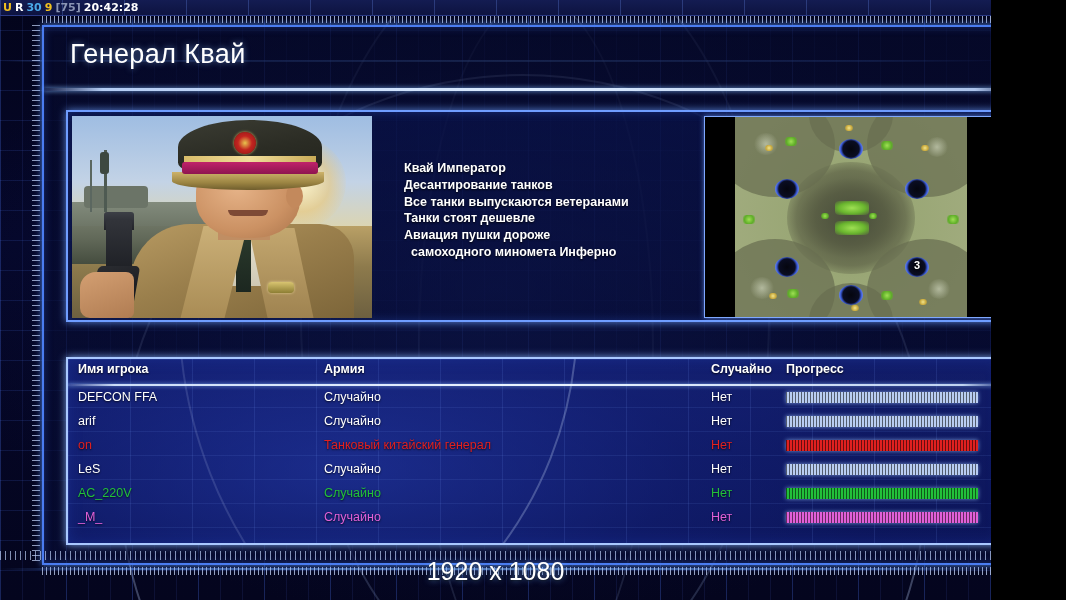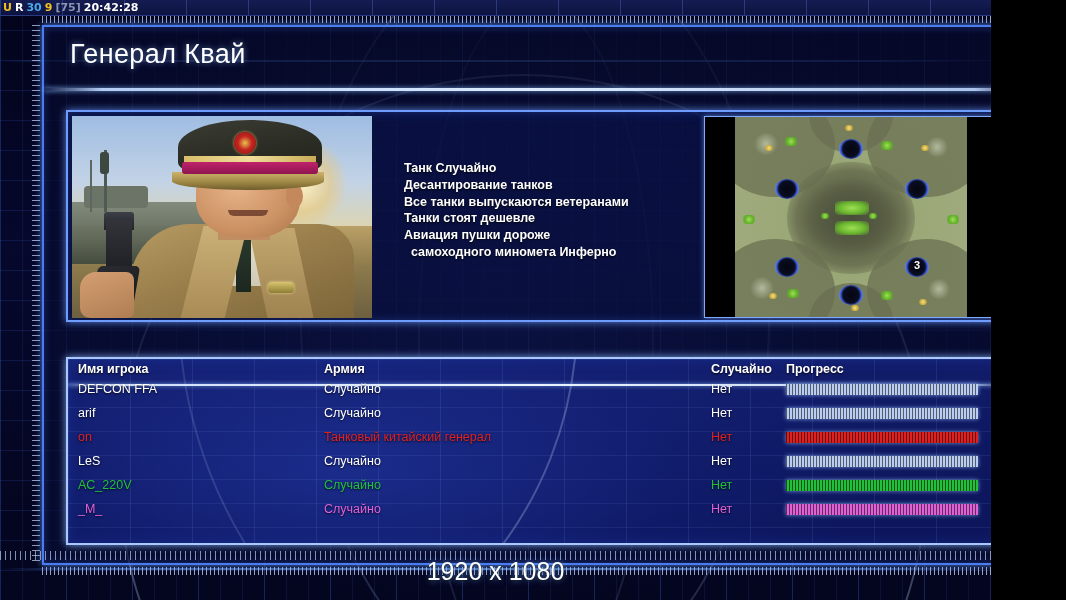--- a/index.html
+++ b/index.html
@@ -288,21 +288,21 @@
     position:absolute; top:3px;
     font-size:12.5px; font-weight:bold; color:#ffffff;
     text-shadow:0 1px 2px rgba(0,0,0,0.8);
   }
   .thead-rule {
     position:absolute; left:0; top:25px; width:100%; height:2px;
     background:linear-gradient(90deg, rgba(160,195,255,0.25) 0%, rgba(215,232,255,0.95) 5%, rgba(235,244,255,1) 50%, rgba(210,230,255,0.9) 96%, rgba(160,195,255,0.3) 100%);
     box-shadow:0 0 4px rgba(150,195,255,0.8);
   }
 
-  #rows { position:absolute; left:0; top:20px; width:100%; }
+  #rows { position:absolute; left:0; top:28px; width:100%; }
   .prow {
     position:relative; height:24px;
   }
   .prow .cell {
     position:absolute; top:3px;
     font-size:12.5px; white-space:nowrap;
     text-shadow:0 1px 2px rgba(0,0,0,0.75);
   }
   .c-name  { left:10px; }
   .c-army  { left:256px; }
@@ -397,21 +397,21 @@
         <div class="pt-capgold"></div>
         <div class="pt-capemb"></div>
 
         <div class="pt-gunslide"></div>
         <div class="pt-gunbody"></div>
         <div class="pt-gungrip"></div>
         <div class="pt-hand"></div>
       </div>
 
       <div id="desc">
-          <div class="line">Танк Случайно</div>
+          <div class="line">Квай Император</div>
           <div class="line">Десантирование танков</div>
           <div class="line">Все танки выпускаются ветеранами</div>
           <div class="line">Танки стоят дешевле</div>
           <div class="line">Авиация пушки дороже</div>
           <div class="line indent">самоходного миномета Инферно</div>
         </div>
 
       <div id="minimap-wrap">
         <div id="minimap">
           <div class="mm-ring"></div>

